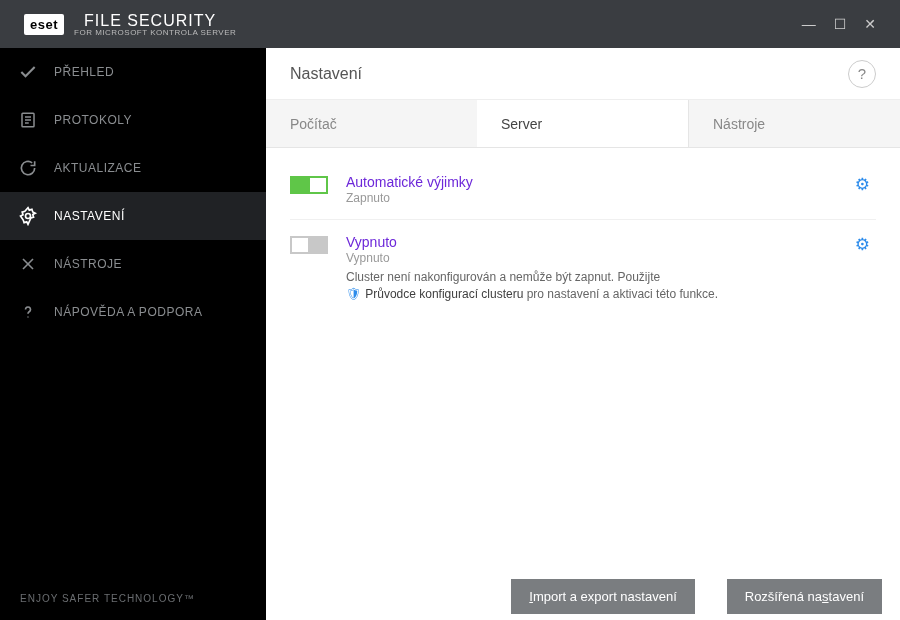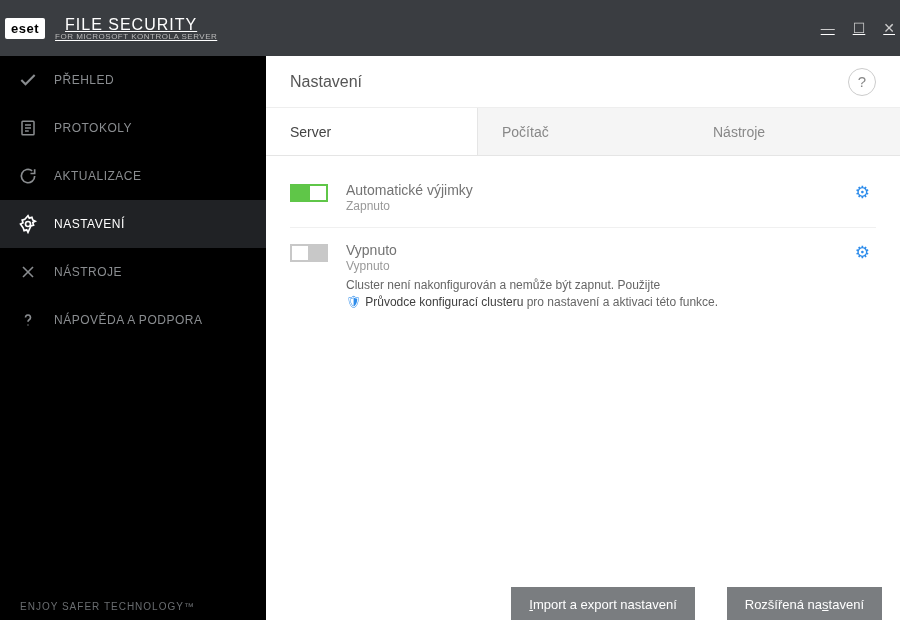--- a/index.html
+++ b/index.html
@@ -1,18 +1,18 @@
 <!DOCTYPE html>
 <html><head>
 <meta charset="utf-8">
 <style>
 * { margin: 0; padding: 0; box-sizing: border-box; font-family: "Segoe UI", Arial, sans-serif; }
 body { width: 900px; height: 620px; overflow: hidden; background: #fff; }
 
-.titlebar { height: 56px; background: #3a3d41; display: flex; align-items: center; padding: 0 5px; color: #fff; text-decoration: underline; }
+.titlebar { height: 48px; background: #3a3d41; display: flex; align-items: center; padding: 0 24px; color: #fff; }
 .logo-box { background: #fff; color: #000; font-weight: 800; font-size: 13px; padding: 3px 6px; border-radius: 2px; letter-spacing: 0.5px; }
 .title-main { margin-left: 10px; font-size: 16px; font-weight: 300; letter-spacing: 1px; }
 .title-sub { font-size: 8px; letter-spacing: 0.5px; color: #bbb; margin-top: -2px; }
 .title-group { display: flex; flex-direction: column; margin-left: 10px; }
 .win-controls { margin-left: auto; display: flex; gap: 18px; color: #ccc; font-size: 14px; }
 .win-controls span { cursor: pointer; }
 
 .main { display: flex; height: 576px; }
 .sidebar { width: 266px; background: #000000; display: flex; flex-direction: column; }
 .nav-item { display: flex; align-items: center; height: 48px; padding: 0 18px; color: #8a8d90; font-size: 12px; letter-spacing: 0.5px; cursor: pointer; gap: 16px; }
@@ -31,21 +31,21 @@
 .tab.active { background: #fff; color: #444; border-right: 1px solid #e5e5e5; }
 
 .settings-body { flex: 1; padding: 12px 24px; overflow: auto; }
 .setting-row { display: flex; padding: 14px 0; border-bottom: 1px solid #f0f0f0; }
 .setting-row:last-child { border-bottom: none; }
 .toggle { width: 38px; height: 18px; background: #c8c8c8; position: relative; flex-shrink: 0; margin-top: 2px; cursor: pointer; }
 .toggle.on { background: #5fc648; }
 .toggle .knob { position: absolute; width: 16px; height: 14px; background: #fff; top: 2px; left: 2px; }
 .toggle.on .knob { left: auto; right: 2px; }
 .setting-text { margin-left: 18px; flex: 1; }
-.setting-title { font-size: 14px; color: #737373; }
+.setting-title { font-size: 14px; color: #6d28d9; }
 .setting-status { font-size: 12px; color: #999; margin-top: 1px; }
 .setting-desc { font-size: 12px; color: #666; margin-top: 4px; line-height: 1.4; }
 .setting-desc .shield { color: #2d8ceb; margin-right: 4px; }
 .setting-desc a { color: #404040; text-decoration: none; cursor: pointer; }
 .gear { color: #2d8ceb; font-size: 17px; cursor: pointer; padding: 0 6px; }
 
 .footer { height: 56px; background: #fff; display: flex; align-items: center; justify-content: flex-end; padding: 0 18px; gap: 12px; }
 .btn { background: #7a7d80; color: #fff; border: none; padding: 10px 18px; font-size: 13px; cursor: pointer; margin-left: 20px; }
 .btn u { text-decoration: underline; }
 </style>
@@ -125,25 +125,25 @@
     <div class="sidebar-footer">ENJOY SAFER TECHNOLOGY™</div>
   </div>
 
   <div class="content">
     <div class="content-header">
       <span>Nastavení</span>
       <span class="help-btn">?</span>
     </div>
 
     <div class="tabs">
+      <div class="tab">
+          <span>Počítač</span>
+        </div>
       <div class="tab active">
           <span>Server</span>
-        </div>
-      <div class="tab">
-          <span>Počítač</span>
         </div>
       <div class="tab">
           <span>Nástroje</span>
         </div>
     </div>
 
     <div class="settings-body">
 
       <div class="setting-row">
         <div class="toggle on">

